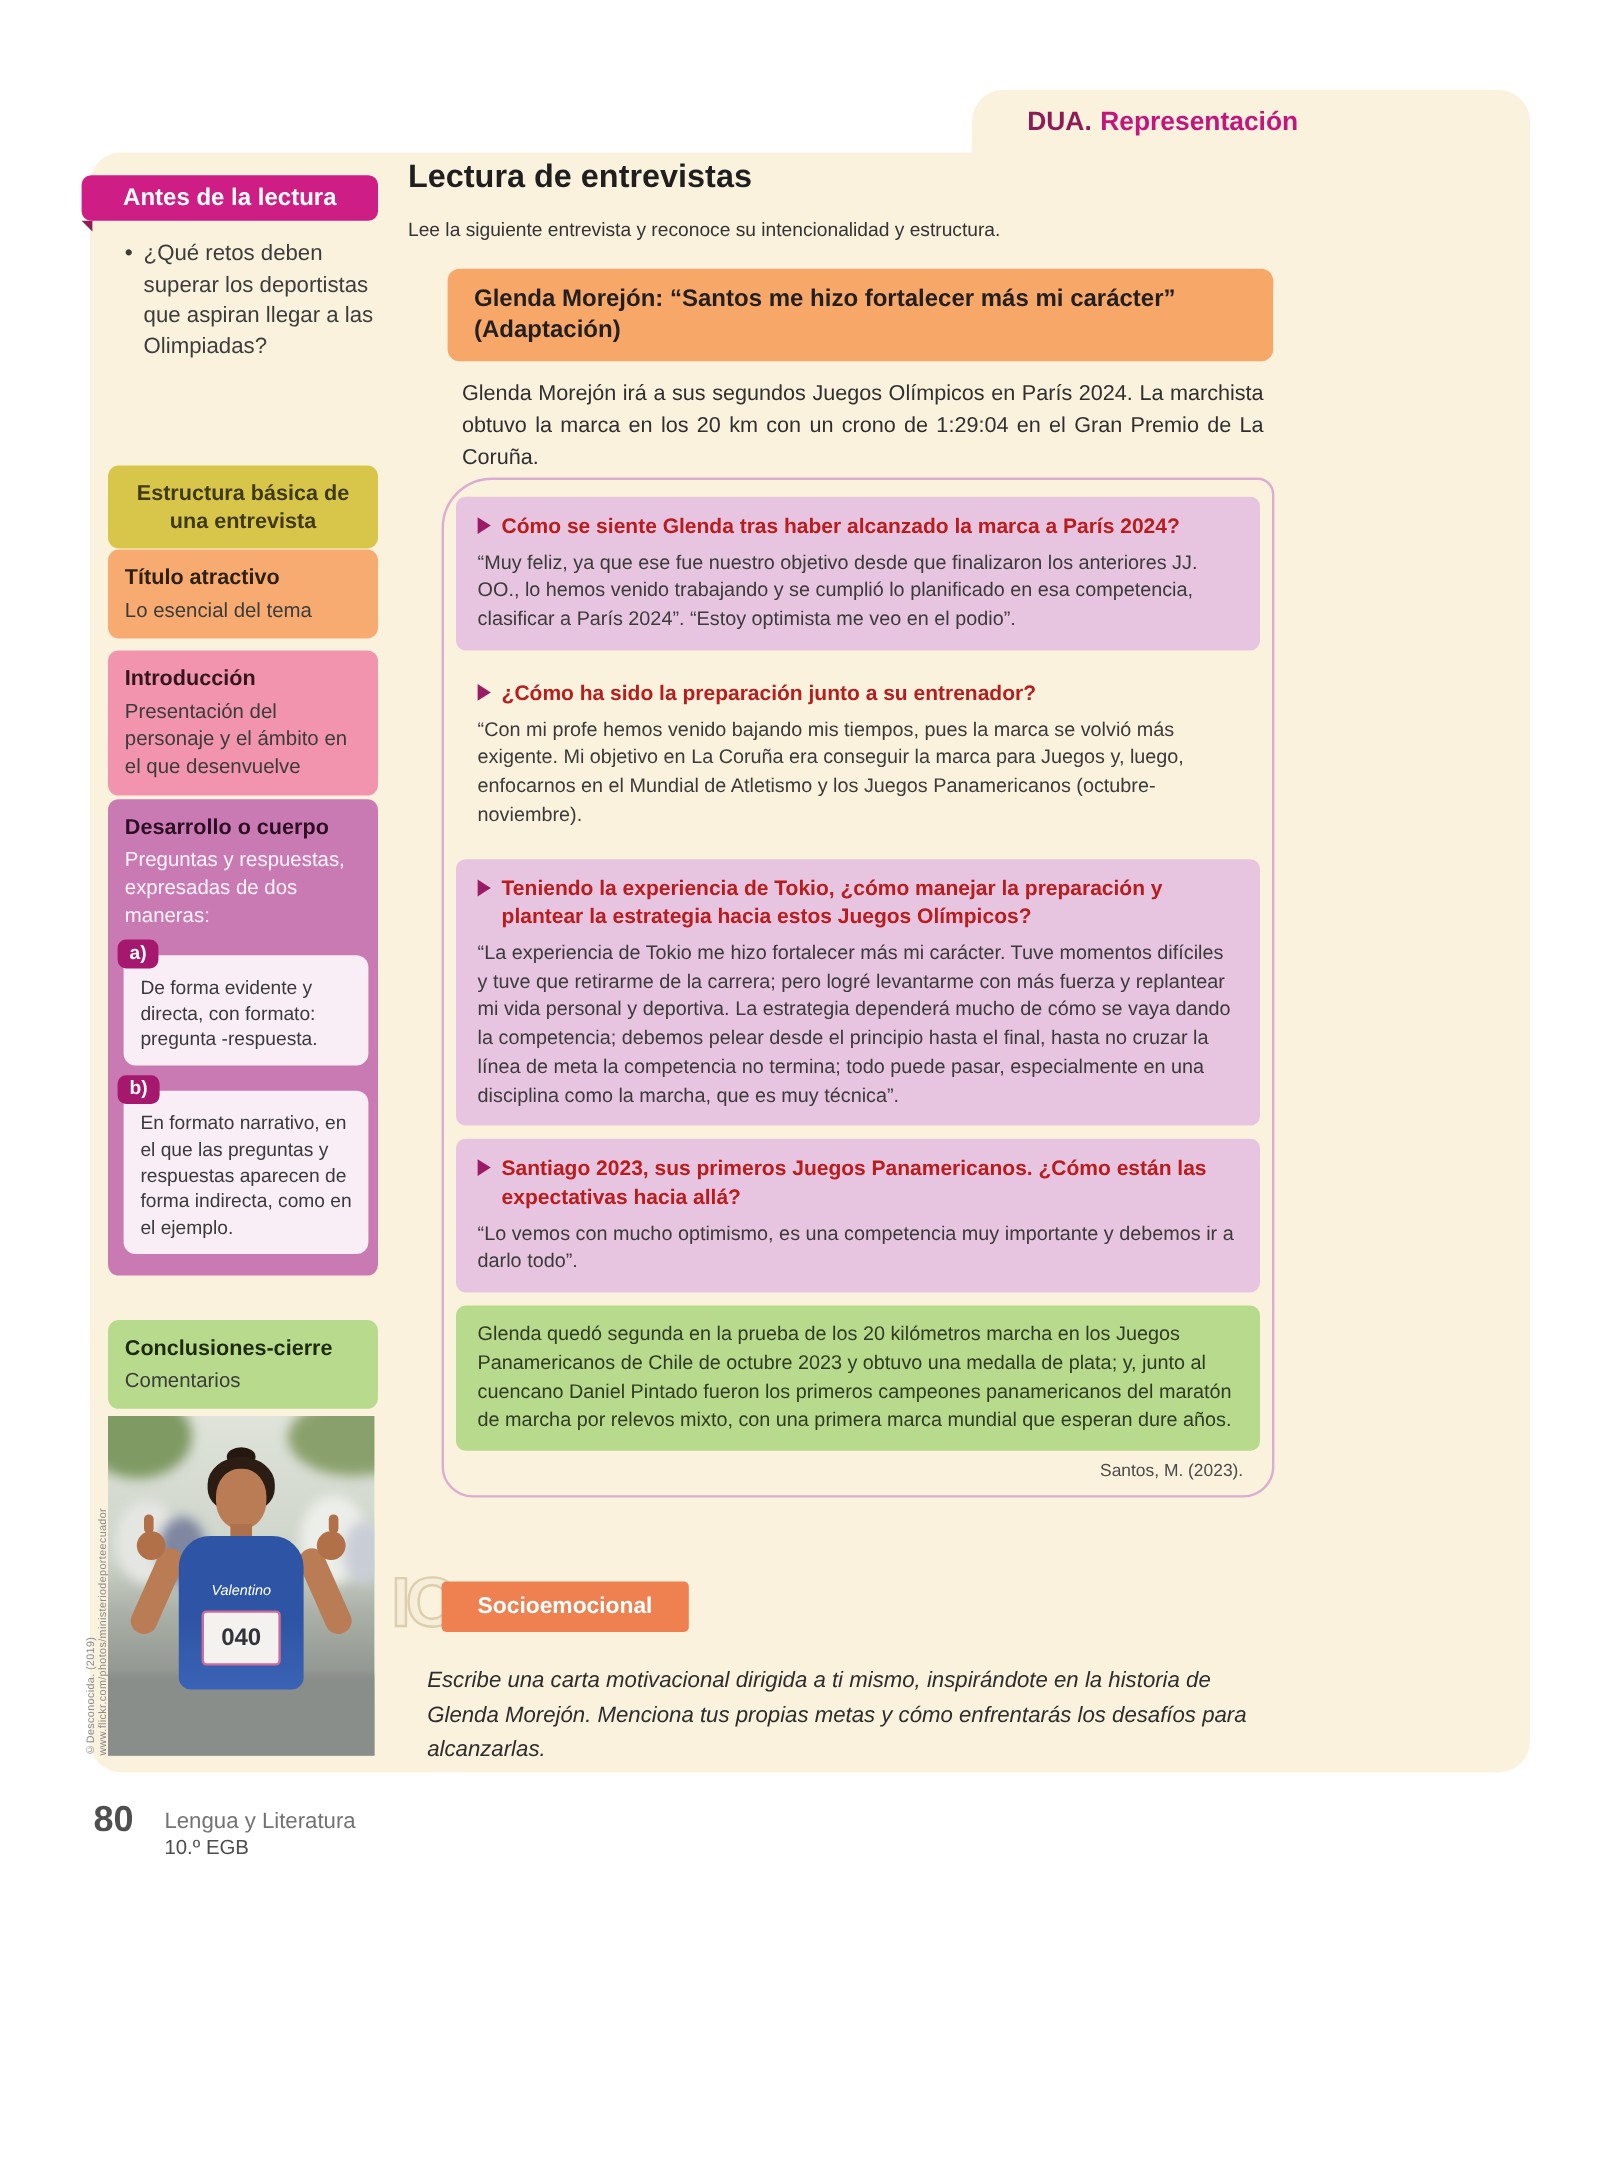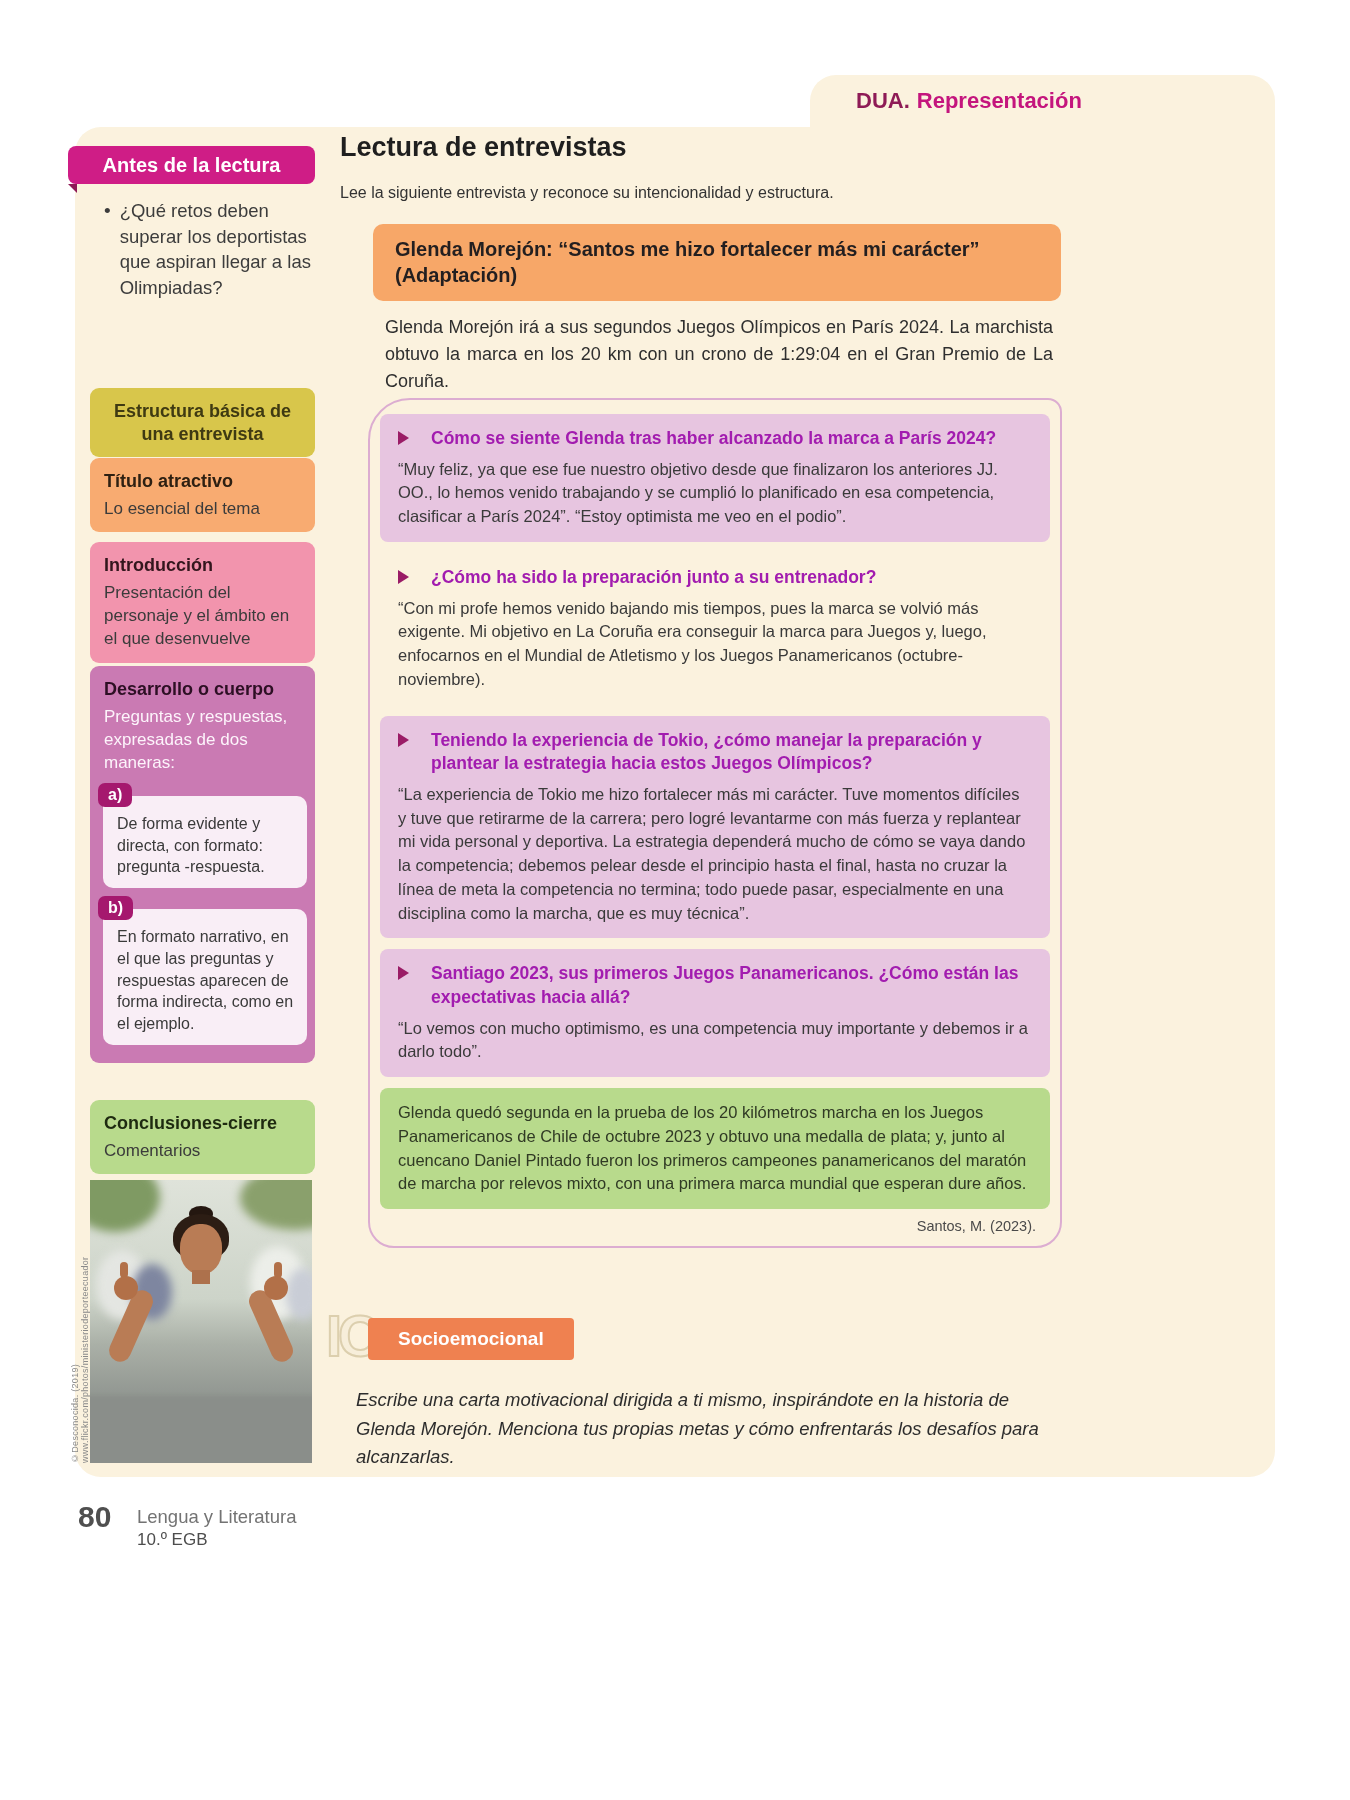--- a/index.html
+++ b/index.html
@@ -81,21 +81,21 @@
   #interview-header{position:absolute;left:373px;top:224px;width:688px;background:#f7a768;border-radius:10px;
                     padding:12px 22px;color:#231f20}
   #interview-header .l1,#interview-header .l2{font-weight:bold;font-size:20px;line-height:1.32}
   #interview-intro{position:absolute;left:385px;top:314px;width:668px;font-size:18px;line-height:1.5;color:#2f2f2f;text-align:justify}
 
   
   #qa-wrap{position:absolute;left:368px;top:398px;width:694px;border:2px solid #dcadd1;
            border-radius:42px 14px 26px 26px;padding:14px 10px 8px}
   .qa{border-radius:8px;padding:13px 18px;margin-bottom:11px}
   .qa.pink{background:#e7c5e0}
-  .qa-q{display:flex;gap:22px;font-weight:bold;font-size:17.5px;color:#a21caf;line-height:1.35}
+  .qa-q{display:flex;gap:9px;font-weight:bold;font-size:17.5px;color:#b91c1c;line-height:1.35}
   .tri{flex:0 0 auto;width:0;height:0;border-left:11px solid #9a1c66;border-top:7px solid transparent;
        border-bottom:7px solid transparent;margin-top:4px}
   .qa-a{margin-top:7px;font-size:16.5px;color:#3a3a3a;line-height:1.44}
   .qa-closing{background:#b8da8c;border-radius:8px;padding:13px 18px;font-size:16.5px;color:#303a24;line-height:1.44}
   .qa-cite{text-align:right;font-size:14.5px;color:#4a4a4a;padding:9px 14px 4px}
 
   
   #ic-logo{position:absolute;left:326px;top:1302px;font-size:58px;font-weight:bold;color:#f7eeda;
            -webkit-text-stroke:2px #dccfae;text-shadow:0 0 1px #cbbd9b;letter-spacing:-4px;z-index:1}
   #socio-badge{position:absolute;left:368px;top:1318px;height:42px;background:#ef8150;border-radius:4px;
@@ -169,20 +169,24 @@
     <div class="blob b-crowd3"></div>
     <div class="blob b-crowd4"></div>
     <div class="blob b-road"></div>
     <div class="ph-person">
       <div class="ph-bun"></div>
       <div class="ph-hair"></div>
       <div class="ph-face"></div>
       <div class="ph-neck"></div>
       <div class="ph-arm left"></div>
       <div class="ph-arm right"></div>
+      <div class="ph-torso">
+        <div class="ph-brand">Valentino</div>
+        <div class="ph-bib">040</div>
+      </div>
       <div class="ph-thumb left"></div>
       <div class="ph-thumb right"></div>
       <div class="ph-fist left"></div>
       <div class="ph-fist right"></div>
     </div>
   </div>
 
   <h1 id="main-title">Lectura de entrevistas</h1>
   <div id="main-lead">Lee la siguiente entrevista y reconoce su intencionalidad y estructura.</div>
 

